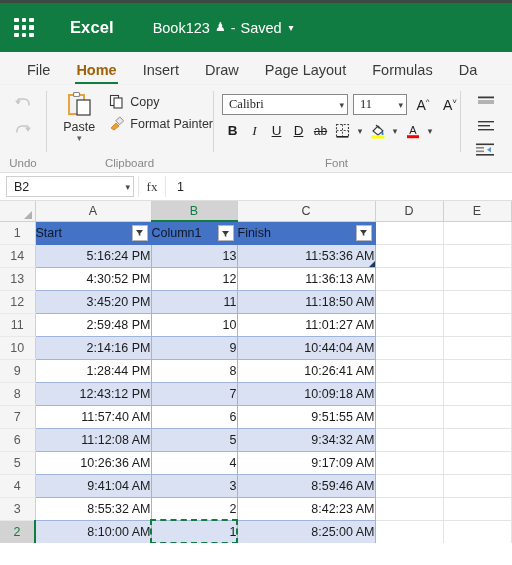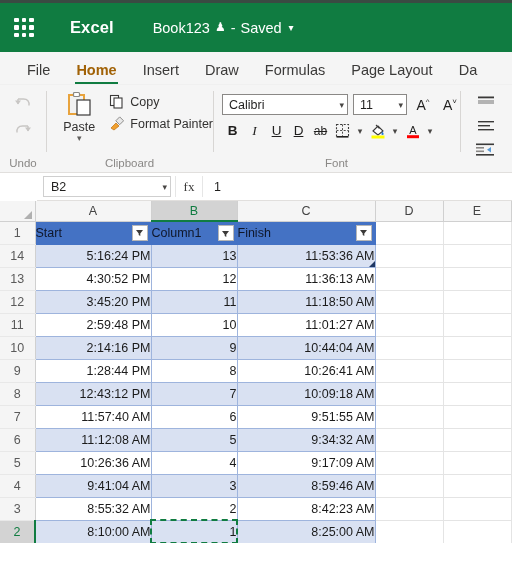--- a/index.html
+++ b/index.html
@@ -145,20 +145,21 @@
   .font-row1 { display: flex; align-items: center; gap: 5px; }
   .combo {
     height: 21px;
     border: 1px solid #8a8886;
     background: #ffffff;
     display: flex; align-items: center;
     padding: 0 3px 0 6px;
     font-size: 12.5px;
     color: #201f1e;
     cursor: pointer;
+    font-family: Liberation Serif, serif;
   }
   #font-name-combo { width: 126px; }
   #font-size-combo { width: 54px; }
   .combo .cval { flex: 1; overflow: hidden; white-space: nowrap; }
   .combo .cchev { font-size: 9px; color: #484644; padding-left: 3px; }
   .grow-btn { width: 22px; height: 21px; display:flex; align-items:center; justify-content:center; cursor:pointer; font-size: 14px; color:#201f1e; position: relative;}
   .grow-btn sup { font-size: 8px; position: relative; top: -3px; left: 0px; font-weight: normal; }
   .font-row2 { display: flex; align-items: center; gap: 1px; }
   .fbtn {
     width: 21px; height: 21px;
@@ -174,21 +175,20 @@
   .abtn { width: 24px; height: 20px; display:flex; align-items:center; justify-content:center; cursor:pointer; }
 
   
   #formulabar {
     height: 28px;
     background: #ffffff;
     display: flex; align-items: center;
     padding: 0 0 0 6px;
     gap: 4px;
     border-bottom: 1px solid #e1dfdd;
-    margin-left: 37px;
   }
   #namebox {
     width: 128px; height: 21px;
     border: 1px solid #cfcfcf;
     background: #fff;
     display: flex; align-items: center;
     padding: 0 3px 0 7px;
     font-size: 12.5px; color: #201f1e;
     cursor: text;
   }
@@ -347,22 +347,22 @@
     <span id="saved-state">Saved</span>
     <span id="saved-chev">▾</span>
   </div>
 </div>
 
 <div id="tabstrip">
   <div class="tab">File</div>
   <div class="tab active">Home</div>
   <div class="tab">Insert</div>
   <div class="tab">Draw</div>
+  <div class="tab">Page Layout</div>
   <div class="tab">Formulas</div>
-  <div class="tab">Page Layout</div>
   <div class="tab">Da</div>
 </div>
 
 <div id="ribbon">
 
   <div class="group" id="grp-undo">
     <div class="group-body">
       <div class="arrow-btn">
         <svg width="20" height="18" viewBox="0 0 20 18">
           <path d="M5 4 L5 9 M5 4 L10.5 4 C14.5 4 16.5 6.5 16 10.5" fill="none" stroke="#c8c6c4" stroke-width="1.4"></path>

